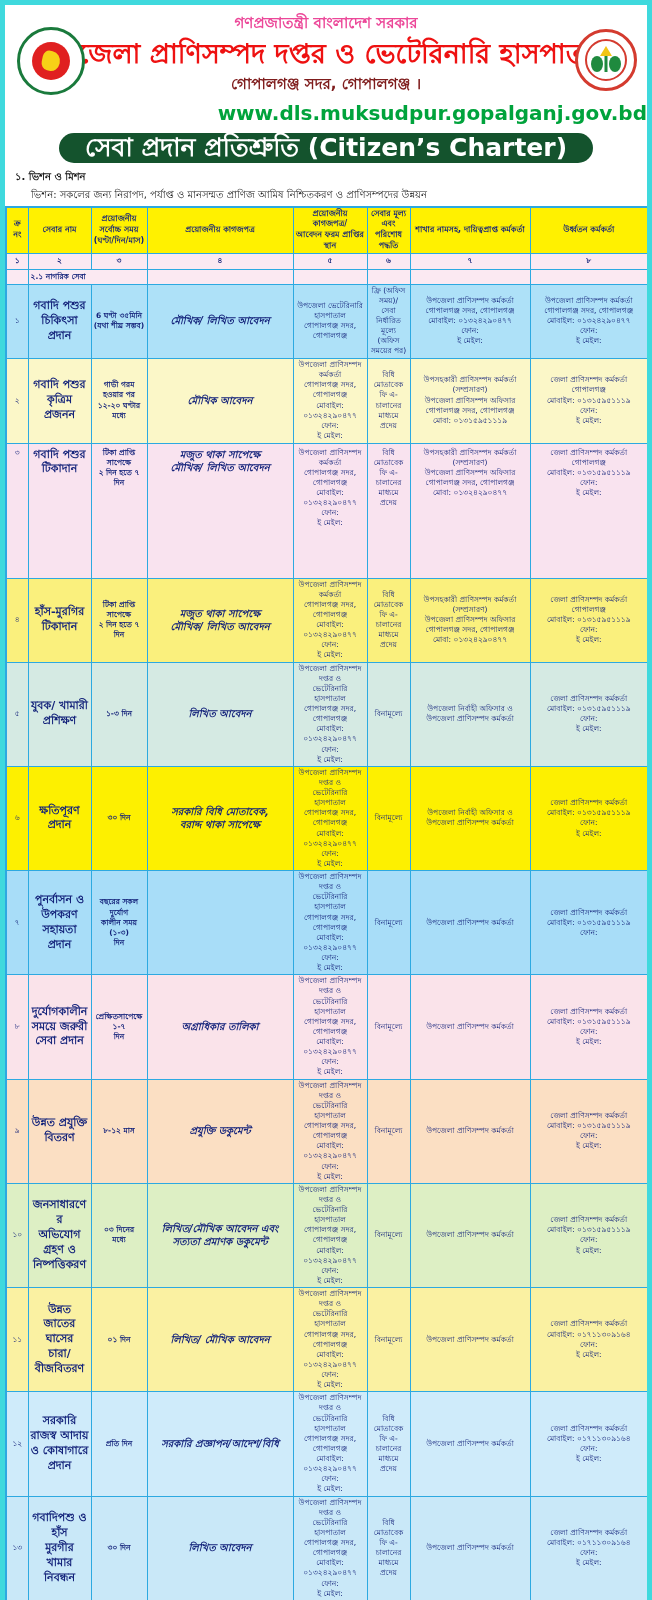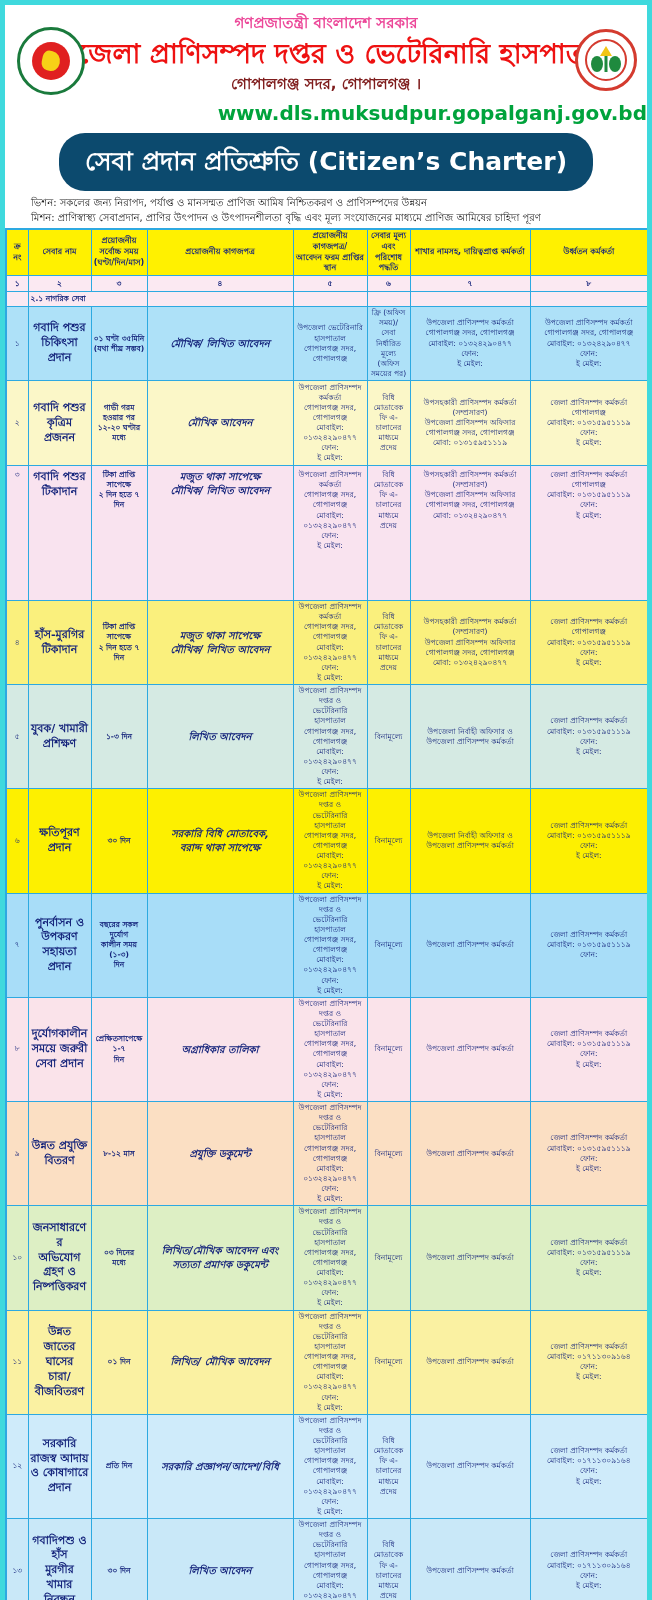--- a/index.html
+++ b/index.html
@@ -18,22 +18,22 @@
     overflow:hidden;
   }
   
   .hdr{position:relative;text-align:center;padding-top:6px;}
   .govt-line{font-size:15px;font-weight:bold;color:#ec4899;}
   .office-title{font-size:27px;font-weight:bold;color:#ee1111;line-height:1.15;margin-top:2px;}
   .loc-line{font-size:15px;font-weight:bold;color:#7f1d1d;margin-top:3px;}
   .website{font-size:20px;font-weight:bold;color:#00a33c;margin-top:4px;text-align:right;}
   .banner{
     display:inline-block;margin:8px auto 4px auto;
-    background:#0c4a6e;color:#ffffff;
-    border-radius:26px;padding:14px 26px;
+    background:#14532d;color:#ffffff;
+    border-radius:26px;padding:0 26px;
     font-size:25px;font-weight:bold;line-height:1.2;
   }
   .gov-logo{
     position:absolute;left:12px;top:22px;width:62px;height:62px;border-radius:50%;
     background:#ffffff;border:3px solid #1a7a3c;display:flex;align-items:center;justify-content:center;
   }
   .gov-logo .core{width:38px;height:38px;border-radius:50%;background:#e02020;display:flex;align-items:center;justify-content:center;}
   .gov-logo .map{width:18px;height:20px;background:#f7d117;border-radius:40% 60% 55% 45%;transform:rotate(12deg);}
   .dls-logo{
     position:absolute;right:10px;top:24px;width:56px;height:56px;border-radius:50%;
@@ -93,22 +93,22 @@
         <ellipse cx="31" cy="26" rx="6" ry="8" fill="#1f8a3e"></ellipse>
         <rect x="20.5" y="18" width="3" height="16" fill="#1f8a3e"></rect>
       </svg>
     </div>
     <div class="govt-line">গণপ্রজাতন্ত্রী বাংলাদেশ সরকার</div>
     <div class="office-title">উপজেলা প্রাণিসম্পদ দপ্তর ও ভেটেরিনারি হাসপাতাল</div>
     <div class="loc-line">গোপালগঞ্জ সদর, গোপালগঞ্জ ।</div>
     <div class="website">www.dls.muksudpur.gopalganj.gov.bd</div>
     <div class="banner">সেবা প্রদান প্রতিশ্রুতি (Citizen’s Charter)</div>
     <div class="vm">
+      <div class="s1">১. ভিশন ও মিশন</div>
       <div class="line">ভিশন: সকলের জন্য নিরাপদ, পর্যাপ্ত ও মানসম্মত প্রাণিজ আমিষ নিশ্চিতকরণ ও প্রাণিসম্পদের উন্নয়ন</div>
-      <div class="line">মিশন: প্রাণিস্বাস্থ্য সেবাপ্রদান, প্রাণির উৎপাদন ও উৎপাদনশীলতা বৃদ্ধি এবং মূল্য সংযোজনের মাধ্যমে প্রাণিজ আমিষের চাহিদা পূরণ</div>
     </div>
   </div>
 
   <table id="svc">
     <colgroup>
       <col style="width:22px">
         <col style="width:63px">
         <col style="width:56px">
         <col style="width:146px">
       <col style="width:74px">
@@ -149,21 +149,21 @@
           <td></td>
           <td></td>
           <td></td>
         </tr>
       </thead>
     <tbody id="svc-body">
         <tr style="background: rgb(174, 225, 248);">
           <td>১</td>
           <td class="c-name">গবাদি পশুর
 চিকিৎসা প্রদান</td>
-          <td class="c-time">০১ ঘণ্টা ৩৫মিনি
+          <td class="c-time">6 ঘণ্টা ৩৫মিনি
 (যথা শীঘ্র সম্ভব)</td>
           <td class="c-docs">মৌখিক/ লিখিত আবেদন</td>
           <td>উপজেলা ভেটেরিনারি
 হাসপাতাল
 গোপালগঞ্জ সদর, গোপালগঞ্জ</td>
           <td>ফ্রি (অফিস সময়)/
 সেবা
 নির্ধারিত মূল্যে
 (অফিস সময়ের পর)</td>
           <td>উপজেলা প্রাণিসম্পদ কর্মকর্তা

